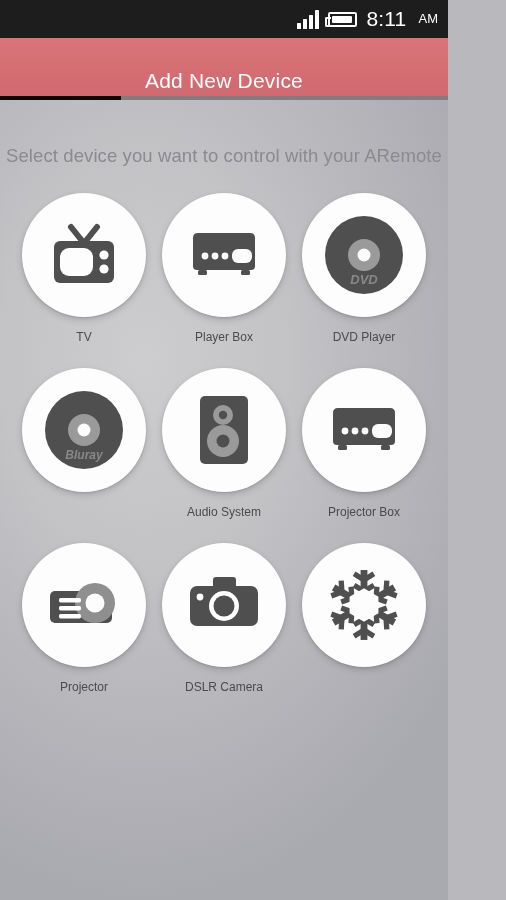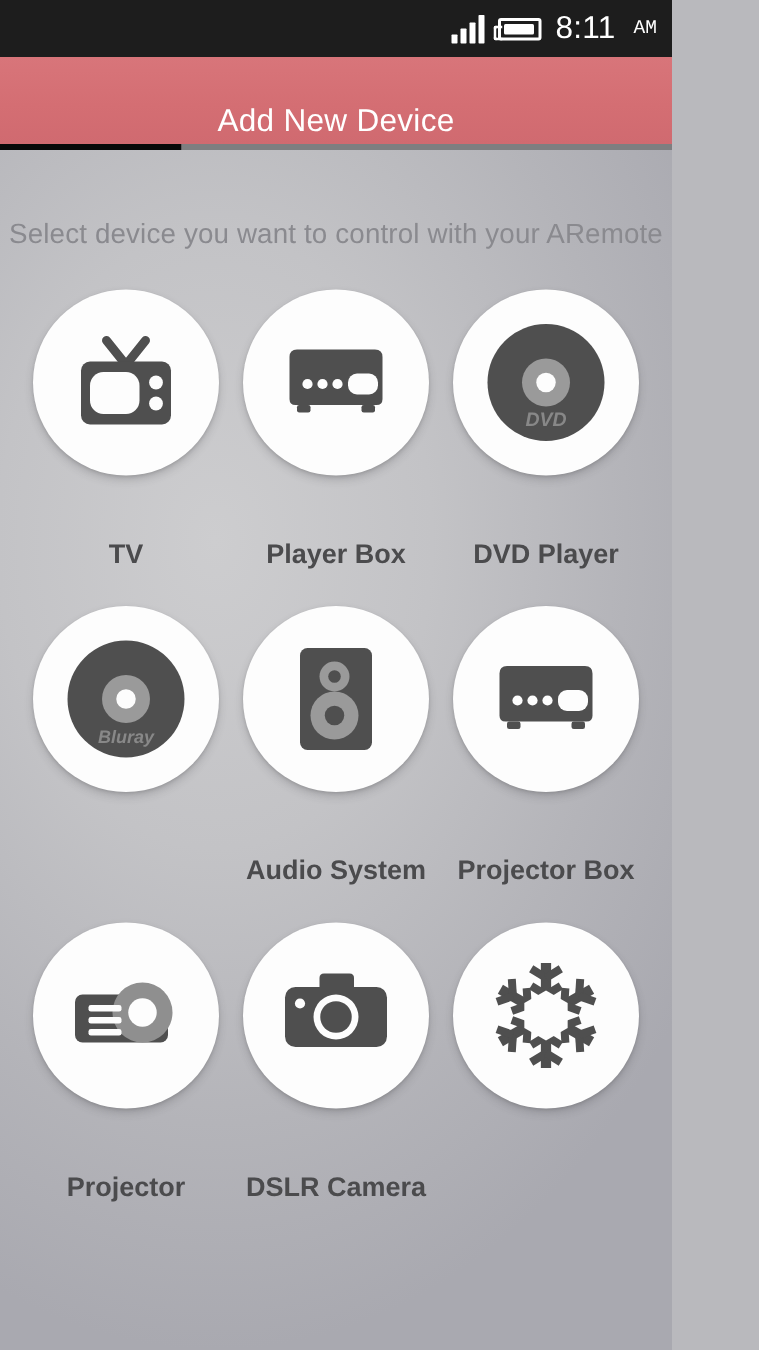--- a/index.html
+++ b/index.html
@@ -28,21 +28,21 @@
   .signal i:nth-child(4){ height:19px; }
 
   .battery{ position:relative; width:29px; height:15px; border:2px solid #fff;
             border-radius:2px; display:flex; align-items:center; }
   .battery::before{ content:""; position:absolute; left:-5px; top:3.5px;
             width:4px; height:6px; border:2px solid #fff; border-right:none;
             border-radius:2px 0 0 2px; }
   .battery .lvl{ height:7px; background:#fff; margin-left:2px; width:20px; border-radius:1px; }
 
   .clock{ color:#fff; font-size:21px; letter-spacing:0.2px; }
-  .ampm{ color:#fff; font-size:13px; margin-left:3px; position:relative; top:-1px;font-family:Liberation Mono, monospace; }
+  .ampm{ color:#fff; font-size:13px; margin-left:3px; position:relative; top:-1px; }
 
   
   .header{
     height:58px; background:linear-gradient(180deg,#d8757a 0%,#d46e73 55%,#d06a70 100%);
     display:flex; align-items:center; justify-content:center;
     box-shadow:0 1px 0 rgba(0,0,0,.10);
   }
   .header h1{ color:#ffffff; font-size:21px; font-weight:400; letter-spacing:.2px;margin-top:28px; }
 
   .indicator{ height:4px; display:flex; background:#7e7e80; }
@@ -54,28 +54,28 @@
     text-align:center; color:#8a8a8f; font-size:18.5px;
     padding-top:45px; letter-spacing:.1px;
   }
 
   
   .grid{
     margin-top:26px;
     display:grid; grid-template-columns:repeat(3,1fr);
     row-gap:24px; padding:0 14px;
   }
-  .cell{ display:flex; flex-direction:column; align-items:center;gap:29px; }
+  .cell{ display:flex; flex-direction:column; align-items:center; }
   .circle{
     width:124px; height:124px; border-radius:50%;
     background:#fdfdfd;
     display:flex; align-items:center; justify-content:center;
     box-shadow:0 3px 6px rgba(60,60,65,.22), 0 1px 2px rgba(60,60,65,.16);
   }
-  .label{ margin-top:13px; color:#4b4b4d; font-size:18px;font-weight:bold; }
+  .label{ margin-top:13px; color:#4b4b4d; font-size:12px; }
 
   svg{ display:block; }
 </style>
 </head>
 <body>
 
 <div id="app">
 
   <div class="statusbar">
     <div class="signal">

